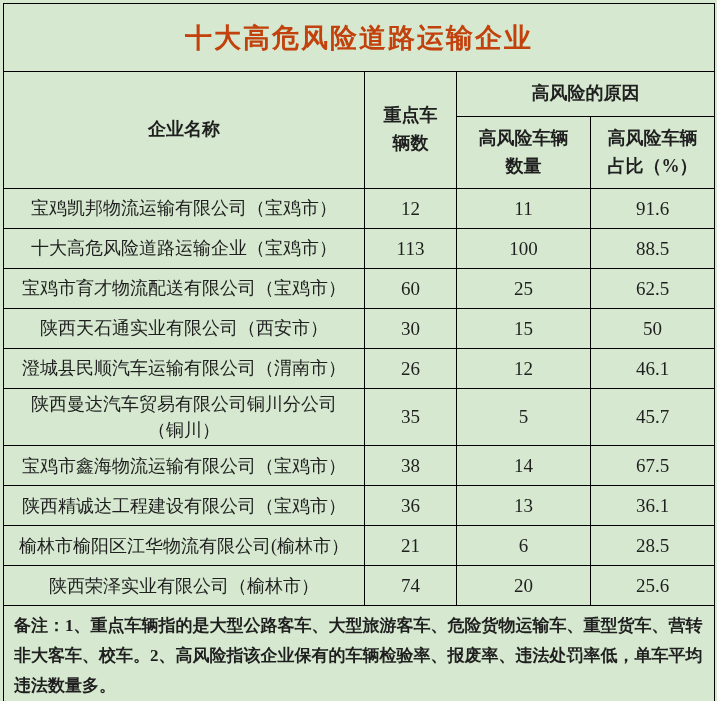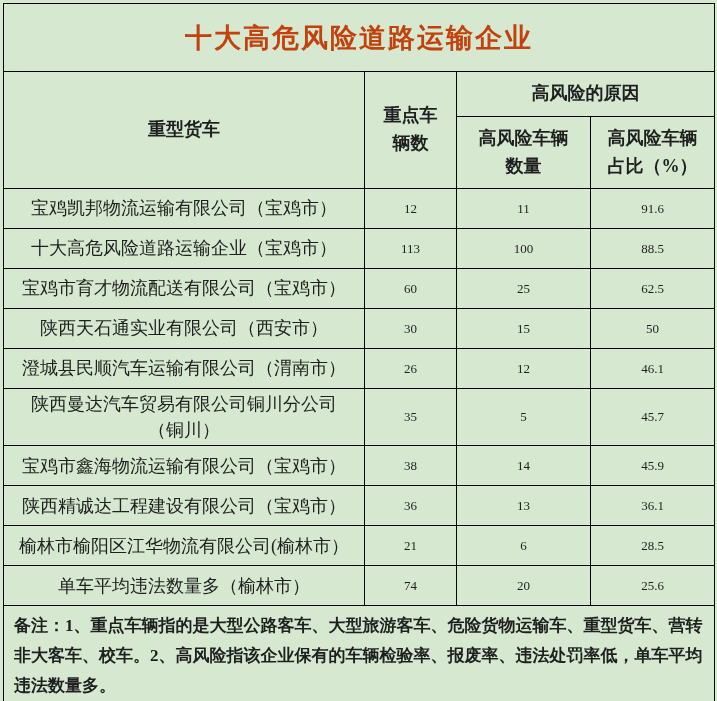--- a/index.html
+++ b/index.html
@@ -43,21 +43,21 @@
   tr.header-row-2 { height: 72px; }
   tr.data-row { height: 40px; }
   td.name-cell {
     font-size: 18px;
     white-space: pre-line;
     line-height: 1.45;
     padding: 2px 6px;
     margin-top: 16px;
   }
   td.num-cell {
-    font-size: 13px;
+    font-size: 19px;
   }
   td.note-cell {
     height: 102px;
     text-align: left;
     vertical-align: middle;
     font-size: 17px;
     font-weight: bold;
     line-height: 30px;
     padding: 4px 10px 6px 10px;
   }
@@ -72,21 +72,21 @@
     <col style="width:134px">
     <col style="width:124px">
   </colgroup>
 
   <tbody>
       <tr>
     <td class="title-cell" colspan="4">十大高危风险道路运输企业</td>
   </tr>
 
   <tr class="header-row-1">
-    <td class="header-cell" rowspan="2">重型货车</td>
+    <td class="header-cell" rowspan="2">企业名称</td>
     <td class="header-cell" rowspan="2">重点车
 辆数</td>
     <td class="header-cell" colspan="2">高风险的原因</td>
   </tr>
 
   <tr class="header-row-2">
     <td class="header-cell">高风险车辆
 数量</td>
     <td class="header-cell">高风险车辆
 占比（%）</td>
@@ -126,36 +126,36 @@
     <td class="name-cell">陕西曼达汽车贸易有限公司铜川分公司
 （铜川）</td>
     <td class="num-cell">35</td>
     <td class="num-cell">5</td>
     <td class="num-cell">45.7</td>
   </tr>
   <tr class="data-row">
     <td class="name-cell">宝鸡市鑫海物流运输有限公司（宝鸡市）</td>
     <td class="num-cell">38</td>
     <td class="num-cell">14</td>
-    <td class="num-cell">45.9</td>
+    <td class="num-cell">67.5</td>
   </tr>
   <tr class="data-row">
     <td class="name-cell">陕西精诚达工程建设有限公司（宝鸡市）</td>
     <td class="num-cell">36</td>
     <td class="num-cell">13</td>
     <td class="num-cell">36.1</td>
   </tr>
   <tr class="data-row">
     <td class="name-cell">榆林市榆阳区江华物流有限公司(榆林市）</td>
     <td class="num-cell">21</td>
     <td class="num-cell">6</td>
     <td class="num-cell">28.5</td>
   </tr>
   <tr class="data-row">
-    <td class="name-cell">单车平均违法数量多（榆林市）</td>
+    <td class="name-cell">陕西荣泽实业有限公司（榆林市）</td>
     <td class="num-cell">74</td>
     <td class="num-cell">20</td>
     <td class="num-cell">25.6</td>
   </tr>
 
   <tr>
     <td class="note-cell" colspan="4">备注：1、重点车辆指的是大型公路客车、大型旅游客车、危险货物运输车、重型货车、营转非大客车、校车。2、高风险指该企业保有的车辆检验率、报废率、违法处罚率低，单车平均违法数量多。</td>
   </tr>
 </tbody>
   </table>

